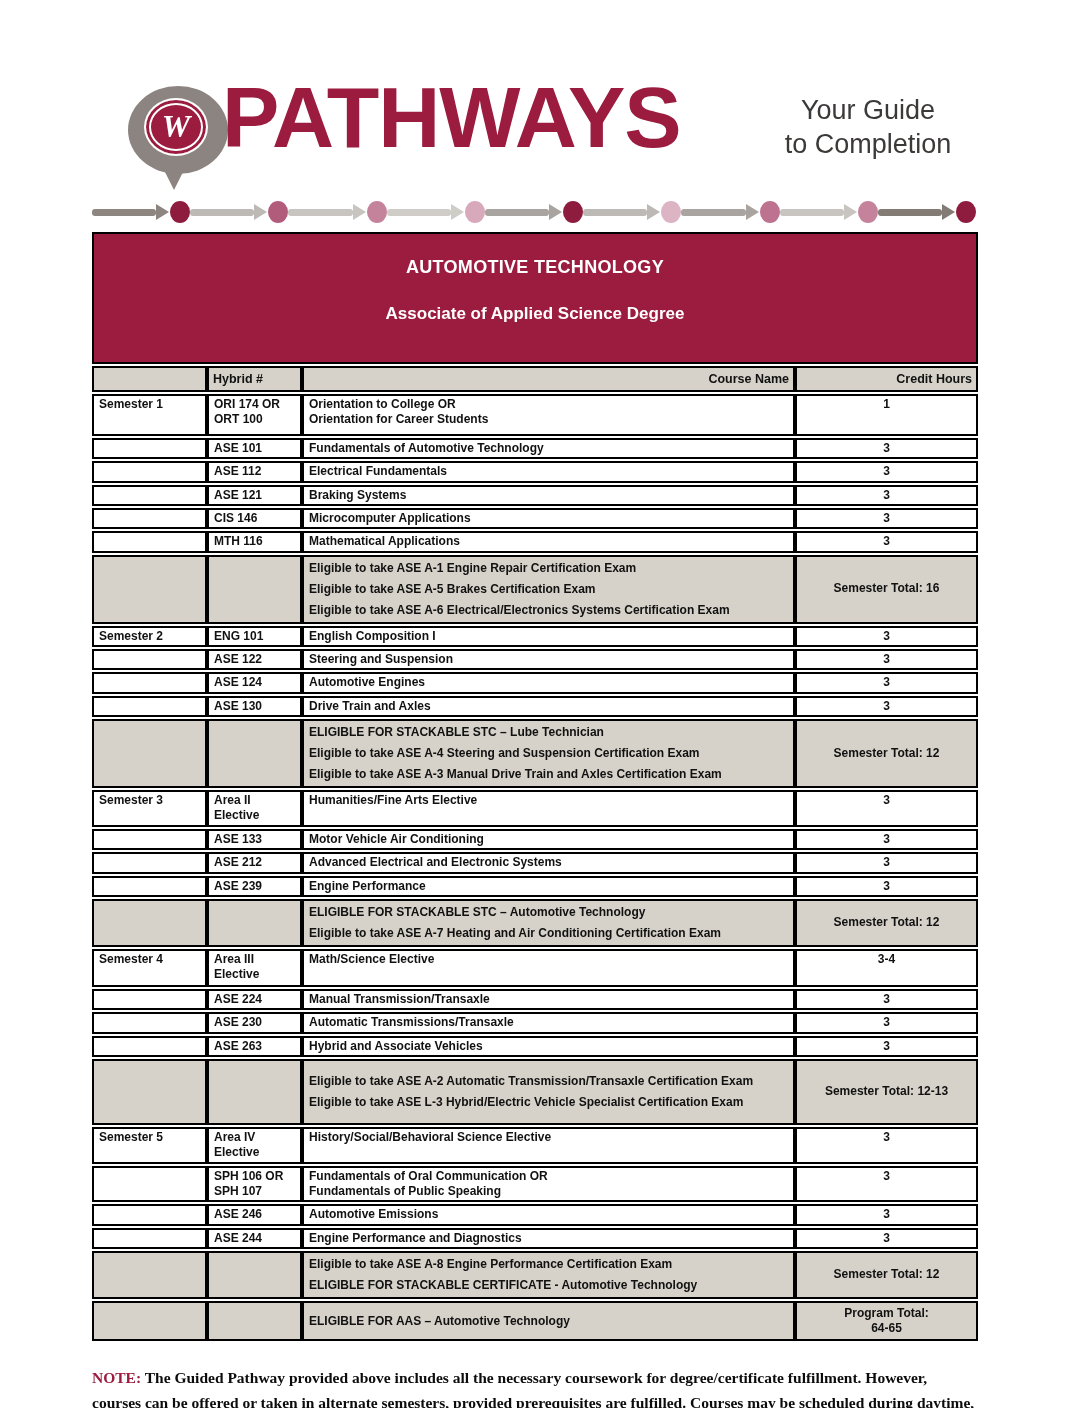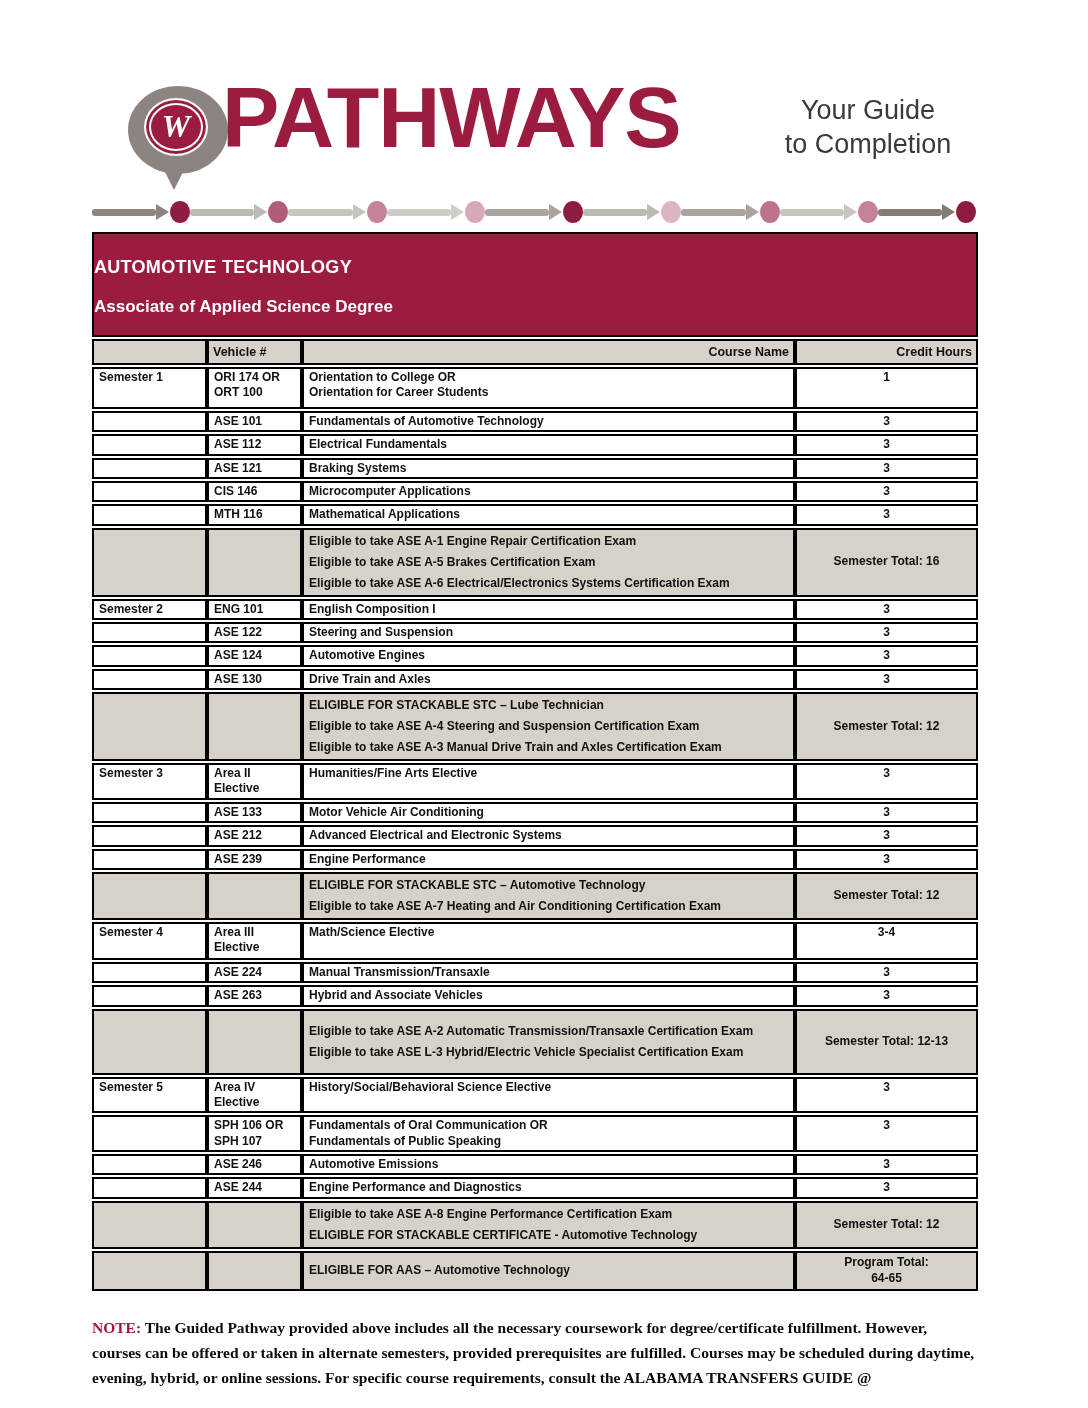--- a/index.html
+++ b/index.html
@@ -63,24 +63,24 @@
   .d4{background:#d8a8bb;} .d5{background:#dcb4c4;} .d6{background:#bd7290;}
   
   table.pathway {
     margin:6px 0 0 92px; width:886px;
     border-collapse:separate; border-spacing:0 2px; table-layout:fixed;
     font-family:"Liberation Sans", sans-serif;
   }
   col.w-sem{width:115px;} col.w-num{width:95px;} col.w-name{width:493px;} col.w-cred{width:183px;}
   .title-band td {
     background:#9b1c3f; border:2px solid #000; color:#fff;
-    padding:7px 0 2px 0;
+    text-align:center; padding:7px 0 22px 0;
   }
   .title-band .t1 { font-size:18px; font-weight:bold; letter-spacing:.3px; }
-  .title-band .t2 { font-size:17px; font-weight:bold; margin-top:1px; }
+  .title-band .t2 { font-size:17px; font-weight:bold; margin-top:8px; }
   th {
     background:#d6d2c9; border:2px solid #000;
     font-size:12.5px; font-weight:bold; color:#111;
     height:26px; padding:2px 4px; text-align:right; vertical-align:middle;
   }
   th.h-num { text-align:left; }
   td {
     border:2px solid #000; font-size:12px; font-weight:bold; color:#111;
     padding:1px 5px; vertical-align:top; white-space:pre-line;
     line-height:1.28; background:#fff; overflow:hidden;
@@ -170,21 +170,21 @@
     </colgroup>
   <thead>
     <tr class="title-band">
       <td colspan="4">
         <div class="t1">AUTOMOTIVE TECHNOLOGY</div>
         <div class="t2">Associate of Applied Science Degree</div>
       </td>
     </tr>
     <tr>
       <th></th>
-      <th class="h-num">Vehicle #</th>
+      <th class="h-num">Hybrid #</th>
       <th>Course Name</th>
       <th>Credit Hours</th>
     </tr>
   </thead>
   <tbody>
       <tr class="course" style="height: 42px;">
         <td class="c-sem">Semester 1</td>
         <td class="c-num">ORI 174 OR
 ORT 100</td>
         <td class="c-name">Orientation to College OR
@@ -300,20 +300,26 @@
         <td class="c-cred">3-4</td>
       </tr>
       <tr class="course" style="height: 17px;">
         <td class="c-sem"></td>
         <td class="c-num">ASE 224</td>
         <td class="c-name">Manual Transmission/Transaxle</td>
         <td class="c-cred">3</td>
       </tr>
       <tr class="course" style="height: 17px;">
         <td class="c-sem"></td>
+        <td class="c-num">ASE 230</td>
+        <td class="c-name">Automatic Transmissions/Transaxle</td>
+        <td class="c-cred">3</td>
+      </tr>
+      <tr class="course" style="height: 17px;">
+        <td class="c-sem"></td>
         <td class="c-num">ASE 263</td>
         <td class="c-name">Hybrid and Associate Vehicles</td>
         <td class="c-cred">3</td>
       </tr>
       <tr class="summary" style="height: 66px;">
         <td class="c-sem"></td>
         <td class="c-num"></td>
         <td class="c-name">Eligible to take ASE A-2 Automatic Transmission/Transaxle Certification Exam
 Eligible to take ASE L-3 Hybrid/Electric Vehicle Specialist Certification Exam</td>
         <td class="c-cred">Semester Total: 12-13</td>

